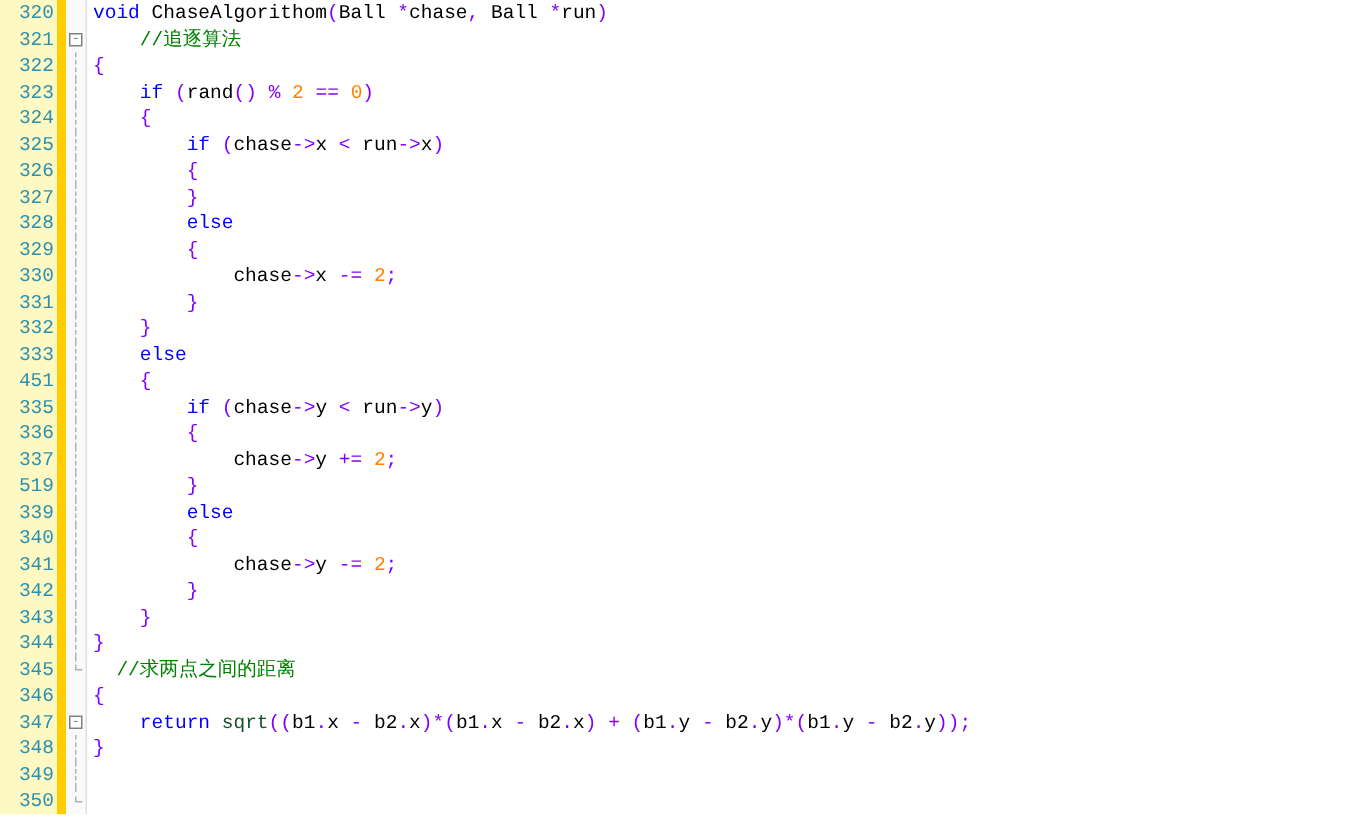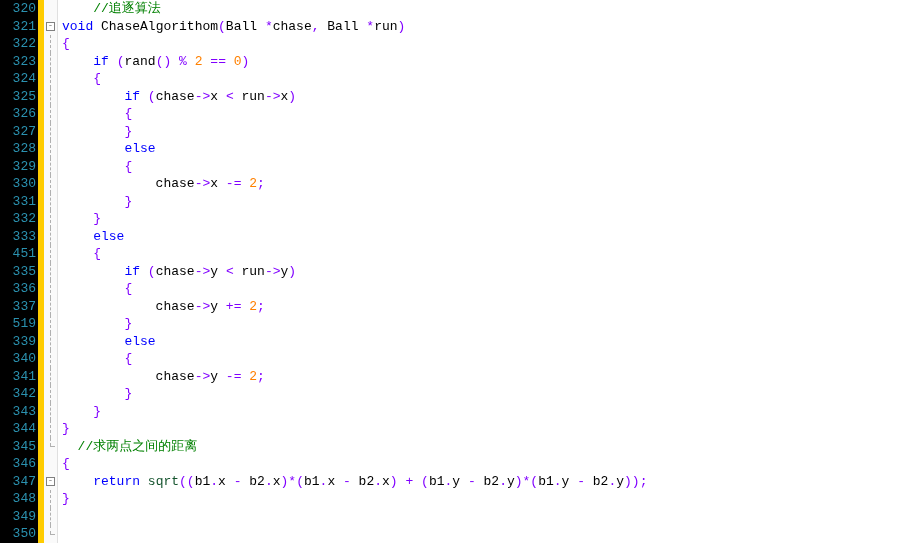--- a/index.html
+++ b/index.html
@@ -9,21 +9,21 @@
   line-height: 17.5px;
   background: #fff;
   white-space: nowrap;
   overflow: hidden;
 }
 .editor { display:flex; }
 .gutter {
   width: 38px;
   text-align: right;
   color: #2b91af;
-  background: #000000;
+  background: #fef9c3;
   padding-right: 2px;
   user-select: none;
 }
 .gutter div { height: 17.5px; }
 .marker-col {
   width: 6px;
   background: #ffcc00;
 }
 .fold-col {
   width: 14px;
@@ -128,22 +128,22 @@
       <div class="fold-line" style="top: 420px; height: 17.5px;"></div>
       <div class="fold-line" style="top: 437.5px; height: 8.75px;"></div>
       <div class="fold-end" style="top: 446.25px;"></div>
       <div class="fold-box" style="top: 476.5px;">-</div>
       <div class="fold-line" style="top: 490px; height: 17.5px;"></div>
       <div class="fold-line" style="top: 507.5px; height: 17.5px;"></div>
       <div class="fold-line" style="top: 525px; height: 8.75px;"></div>
       <div class="fold-end" style="top: 533.75px;"></div>
     </div>
   <div class="code" id="code">
+      <div class="code-line"><span class="kw">void</span><span class="id">&nbsp;ChaseAlgorithom</span><span class="op">(</span><span class="id">Ball&nbsp;</span><span class="op">*</span><span class="id">chase</span><span class="op">,</span><span class="id">&nbsp;Ball&nbsp;</span><span class="op">*</span><span class="id">run</span><span class="op">)</span></div>
       <div class="code-line"><span class="id">&nbsp;&nbsp;&nbsp;&nbsp;</span><span class="c">//追逐算法</span></div>
-      <div class="code-line"><span class="kw">void</span><span class="id">&nbsp;ChaseAlgorithom</span><span class="op">(</span><span class="id">Ball&nbsp;</span><span class="op">*</span><span class="id">chase</span><span class="op">,</span><span class="id">&nbsp;Ball&nbsp;</span><span class="op">*</span><span class="id">run</span><span class="op">)</span></div>
       <div class="code-line"><span class="op">{</span></div>
       <div class="code-line"><span class="id">&nbsp;&nbsp;&nbsp;&nbsp;</span><span class="kw">if</span><span class="id">&nbsp;</span><span class="op">(</span><span class="id">rand</span><span class="op">()</span><span class="id">&nbsp;</span><span class="op">%</span><span class="id">&nbsp;</span><span class="nm">2</span><span class="id">&nbsp;</span><span class="op">==</span><span class="id">&nbsp;</span><span class="nm">0</span><span class="op">)</span></div>
       <div class="code-line"><span class="id">&nbsp;&nbsp;&nbsp;&nbsp;</span><span class="op">{</span></div>
       <div class="code-line"><span class="id">&nbsp;&nbsp;&nbsp;&nbsp;&nbsp;&nbsp;&nbsp;&nbsp;</span><span class="kw">if</span><span class="id">&nbsp;</span><span class="op">(</span><span class="id">chase</span><span class="op">-&gt;</span><span class="id">x&nbsp;</span><span class="op">&lt;</span><span class="id">&nbsp;run</span><span class="op">-&gt;</span><span class="id">x</span><span class="op">)</span></div>
       <div class="code-line"><span class="id">&nbsp;&nbsp;&nbsp;&nbsp;&nbsp;&nbsp;&nbsp;&nbsp;</span><span class="op">{</span></div>
       <div class="code-line"><span class="id">&nbsp;&nbsp;&nbsp;&nbsp;&nbsp;&nbsp;&nbsp;&nbsp;</span><span class="op">}</span></div>
       <div class="code-line"><span class="id">&nbsp;&nbsp;&nbsp;&nbsp;&nbsp;&nbsp;&nbsp;&nbsp;</span><span class="kw">else</span></div>
       <div class="code-line"><span class="id">&nbsp;&nbsp;&nbsp;&nbsp;&nbsp;&nbsp;&nbsp;&nbsp;</span><span class="op">{</span></div>
       <div class="code-line"><span class="id">&nbsp;&nbsp;&nbsp;&nbsp;&nbsp;&nbsp;&nbsp;&nbsp;&nbsp;&nbsp;&nbsp;&nbsp;chase</span><span class="op">-&gt;</span><span class="id">x&nbsp;</span><span class="op">-=</span><span class="id">&nbsp;</span><span class="nm">2</span><span class="op">;</span></div>
       <div class="code-line"><span class="id">&nbsp;&nbsp;&nbsp;&nbsp;&nbsp;&nbsp;&nbsp;&nbsp;</span><span class="op">}</span></div>

